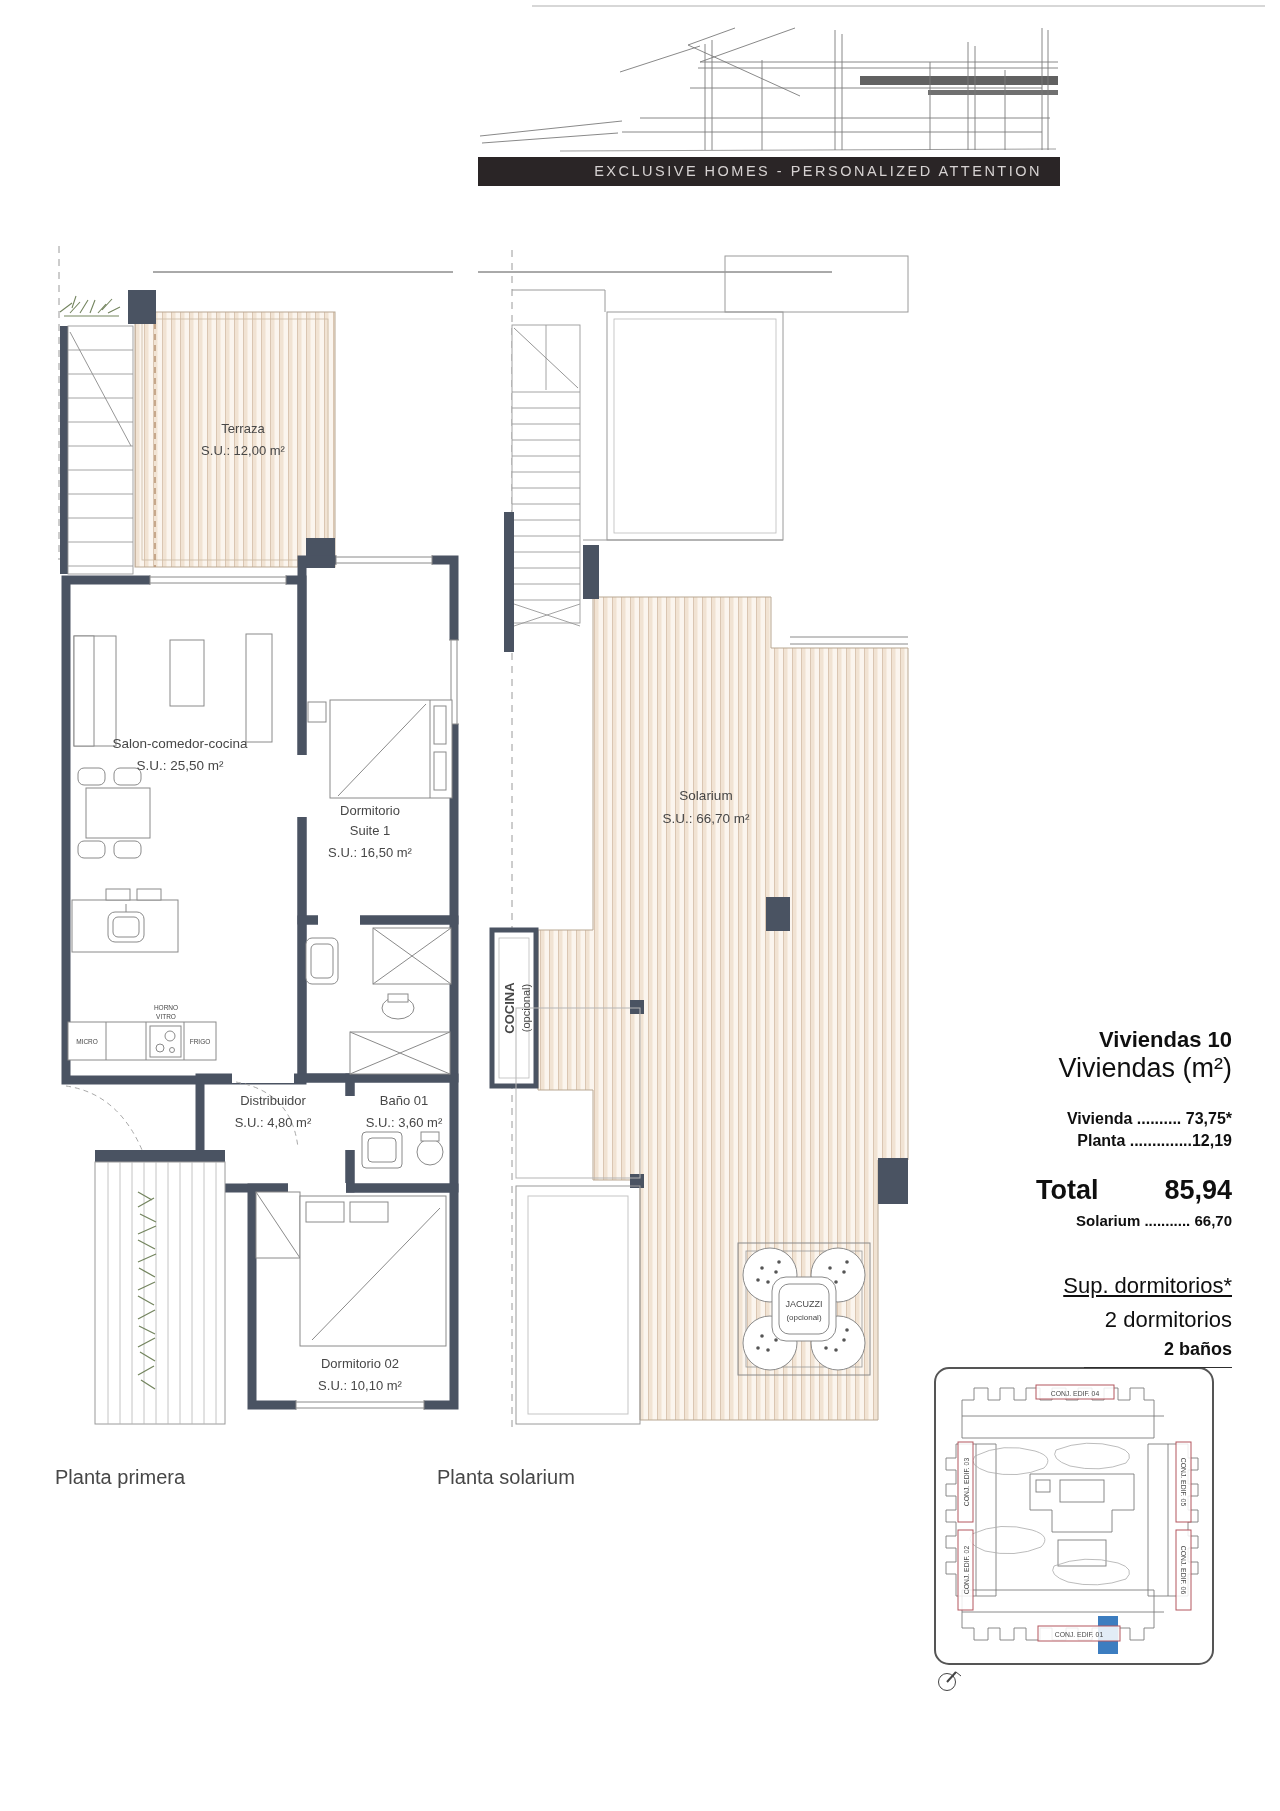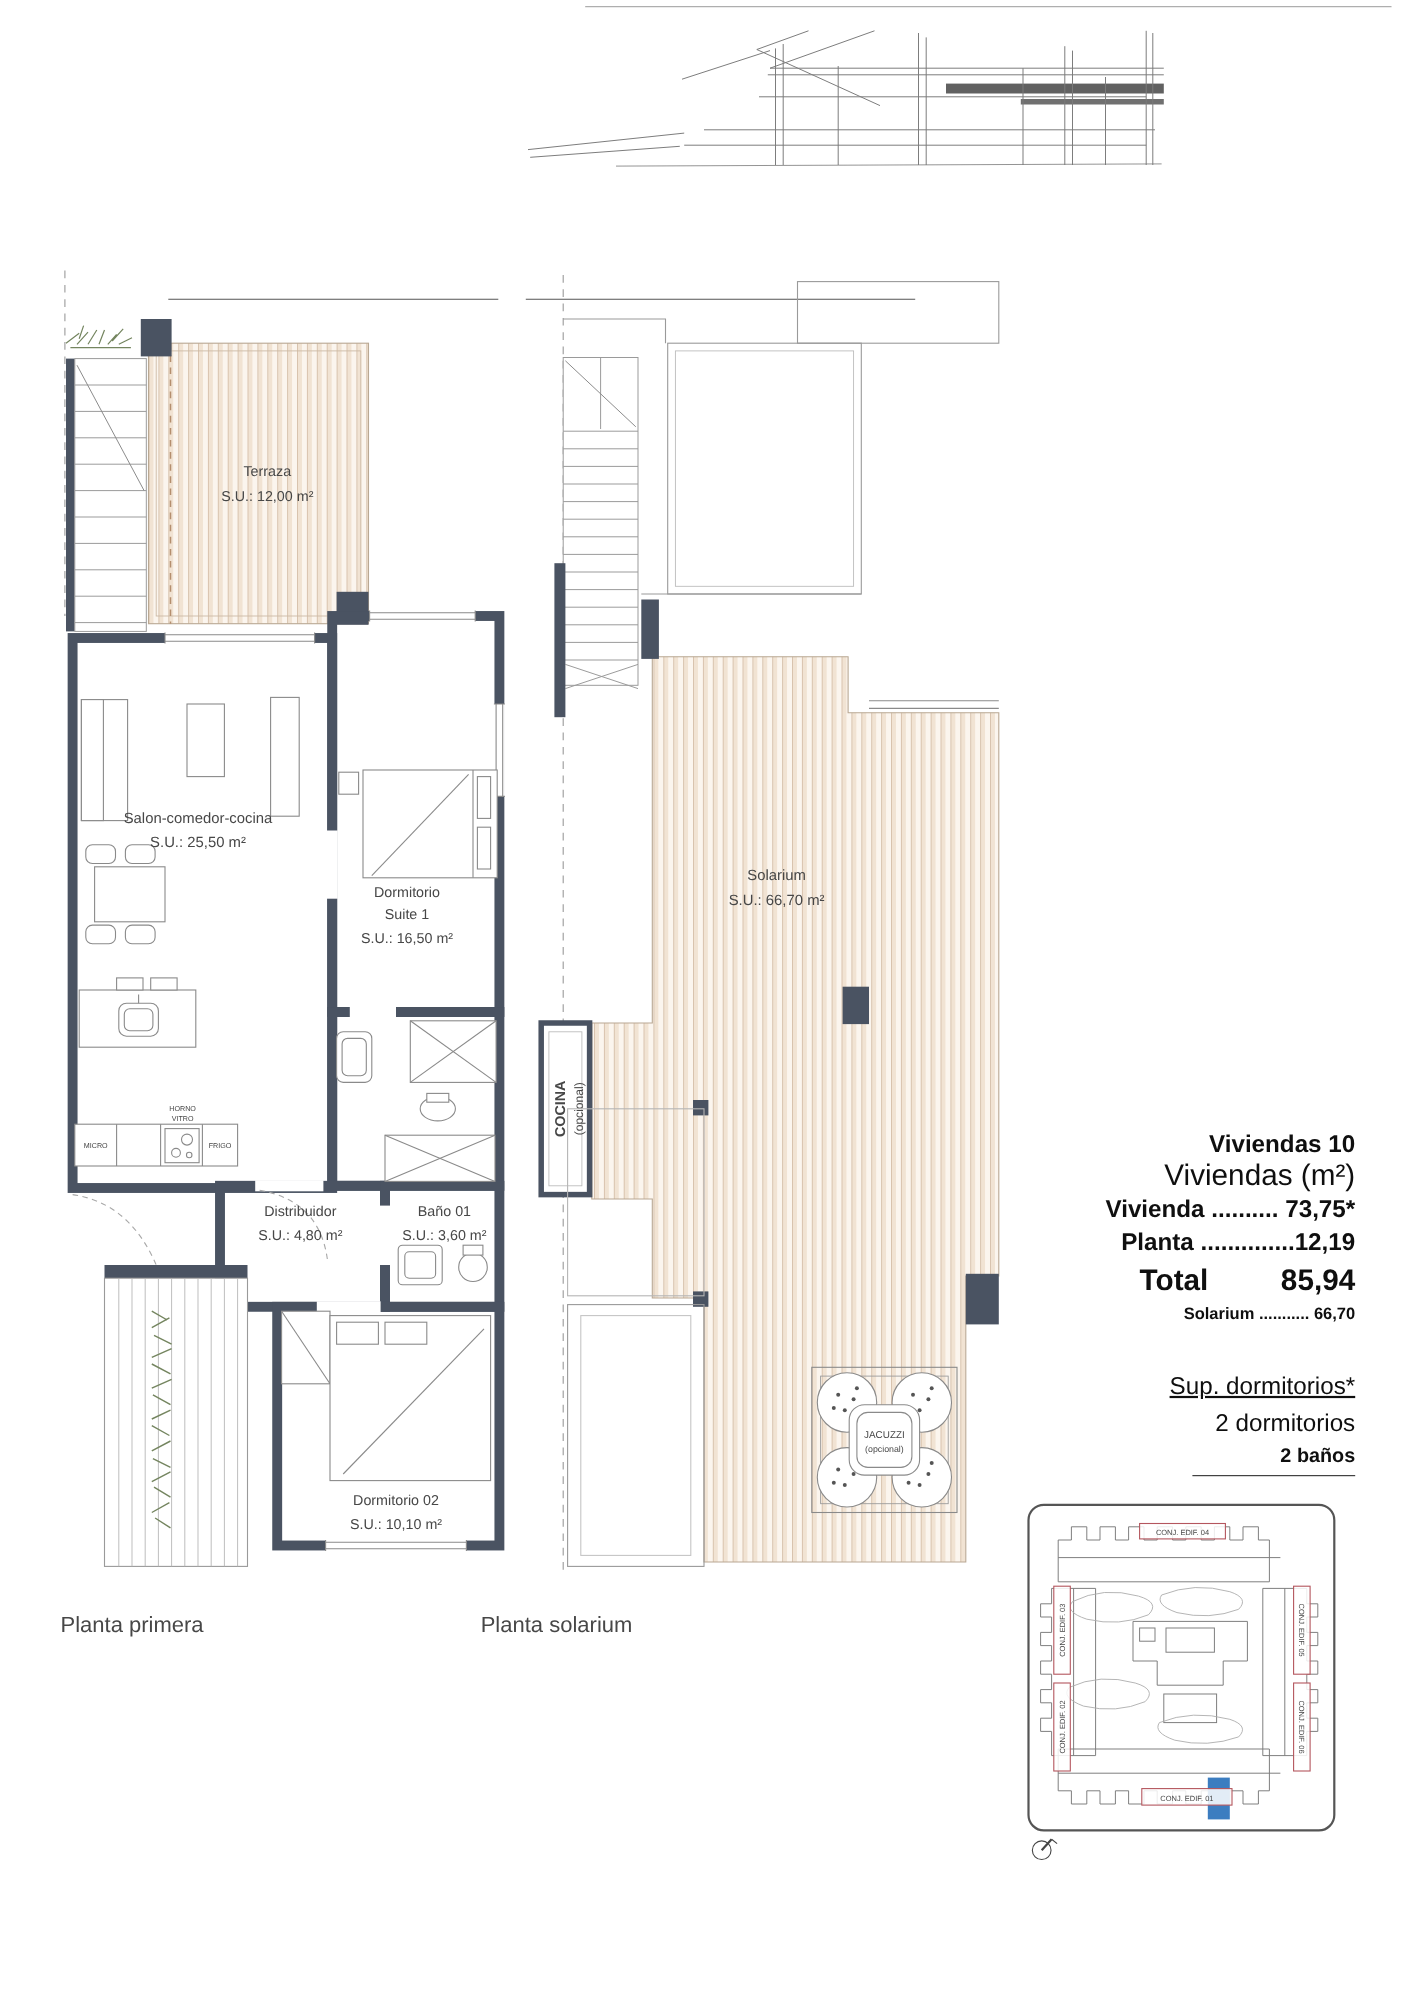--- a/index.html
+++ b/index.html
@@ -7,23 +7,23 @@
         font-family:"Liberation Sans",sans-serif;overflow:hidden;}
   .drawing{position:absolute;left:0;top:0;width:1280px;height:1811px;}
   svg text{font-family:"Liberation Sans",sans-serif;fill:#474747;}
   .banner{position:absolute;left:478px;top:157px;width:582px;height:29px;
           background:#2a2526;color:#d6d2d2;font-size:14.5px;letter-spacing:2.5px;
           line-height:29px;text-align:right;padding-right:18px;box-sizing:border-box;
           font-weight:400;}
   .info-panel{position:absolute;right:48px;top:1028px;width:300px;text-align:right;color:#0f0f0f;}
   .ip-title{font-size:22px;font-weight:700;line-height:1.05;}
   .ip-sub{font-size:27px;font-weight:400;margin-top:2px;}
-  .ip-rows{font-size:22px;font-weight:700;line-height:1.35;}
+  .ip-rows{margin-top:24px;font-size:16px;font-weight:700;line-height:1.35;}
   .ip-total{display:flex;justify-content:space-between;width:196px;margin-left:auto;
-            font-size:27px;font-weight:700;margin-top:6px;margin-bottom:4px;}
+            font-size:27px;font-weight:700;margin-top:24px;margin-bottom:4px;}
   .ip-row2{font-size:15px;font-weight:700;margin-top:6px;}
   .ip-constr{margin-top:44px;font-size:22px;text-decoration:underline;}
   .ip-dorm{font-size:22px;margin-top:8px;}
   .ip-banos{font-size:18px;margin-top:6px;font-weight:bold;}
   .ip-rule{width:148px;border-top:1.6px solid #2e2e2e;margin:7px 0 0 auto;}
 </style>
 </head>
 <body>
 
 <div class="page">
@@ -344,20 +344,23 @@
       <text x="1183.5" y="1573" font-size="6.8" text-anchor="middle" fill="#b4565e" transform="rotate(90 1183.5 1570)">CONJ. EDIF. 06</text>
     </g>
     <g fill="none" stroke="#444" stroke-width="1">
       <circle cx="947" cy="1682" r="8.5"></circle>
       <line x1="947" y1="1682" x2="956" y2="1672" stroke-width="2"></line>
       <line x1="956" y1="1672" x2="961" y2="1676"></line>
     </g>
   </g>
 </svg>
 
+<div class="banner">
+  <span>EXCLUSIVE HOMES - PERSONALIZED ATTENTION</span>
+</div>
 
 <div class="info-panel">
   <div class="ip-title">Viviendas 10</div>
   <div class="ip-sub">Viviendas (m²)</div>
   <div class="ip-rows">
     <div>Vivienda .......... 73,75*</div>
     <div>Planta ..............12,19</div>
   </div>
   <div class="ip-total">
     <span>Total</span>

